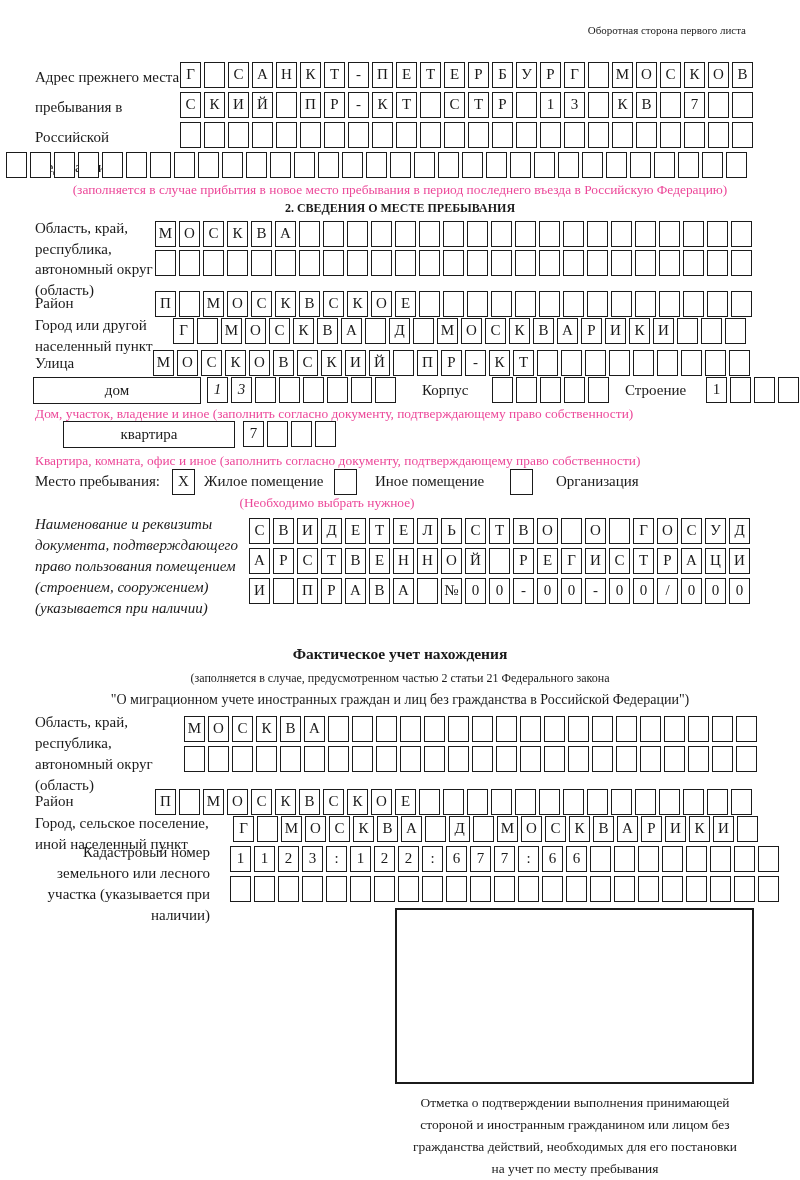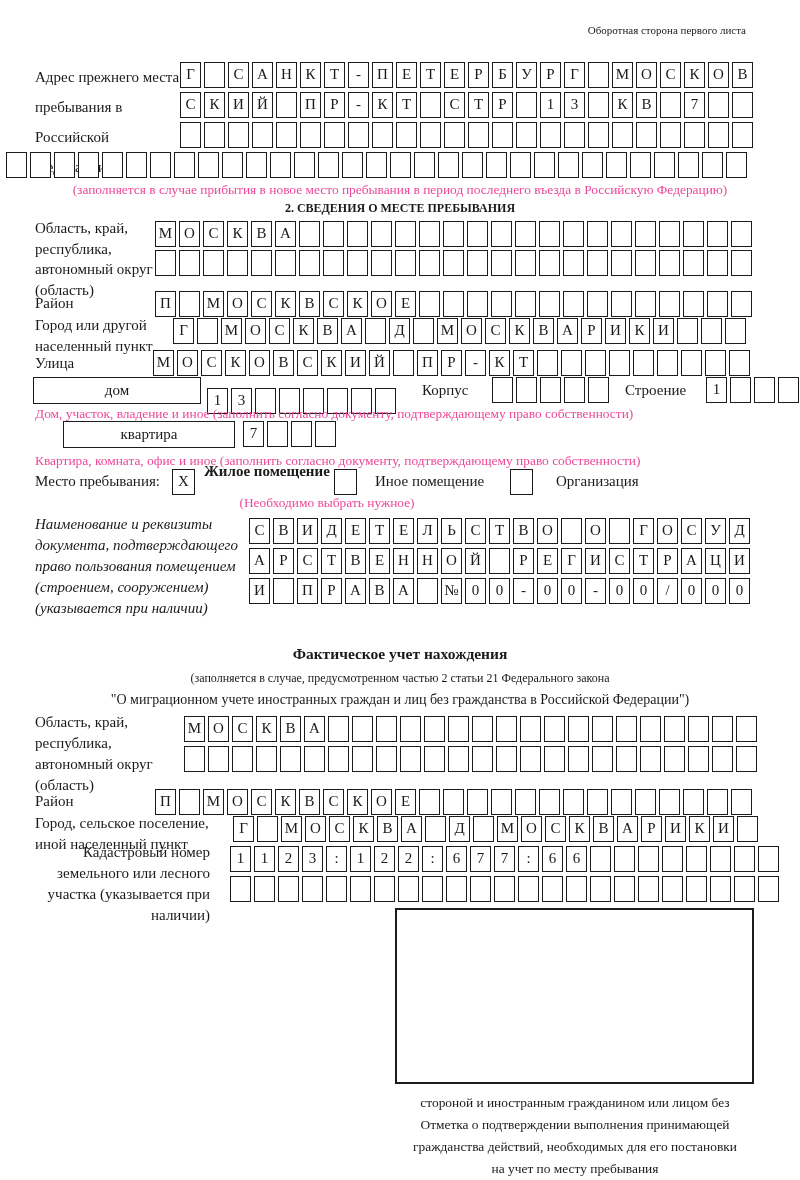--- a/index.html
+++ b/index.html
@@ -43,34 +43,34 @@
   <div class="lbl" style="left:35px;top:293px;">Район</div>
   <div class="cellrow" style="left:155px;top:291px;"><span class="cell">П</span><span class="cell"></span><span class="cell">М</span><span class="cell">О</span><span class="cell">С</span><span class="cell">К</span><span class="cell">В</span><span class="cell">С</span><span class="cell">К</span><span class="cell">О</span><span class="cell">Е</span><span class="cell"></span><span class="cell"></span><span class="cell"></span><span class="cell"></span><span class="cell"></span><span class="cell"></span><span class="cell"></span><span class="cell"></span><span class="cell"></span><span class="cell"></span><span class="cell"></span><span class="cell"></span><span class="cell"></span><span class="cell"></span></div>
 
   <div class="lbl" style="left:35px;top:315px;width:150px;">Город или другой населенный пункт</div>
   <div class="cellrow" style="left:173px;top:318px;"><span class="cell">Г</span><span class="cell"></span><span class="cell">М</span><span class="cell">О</span><span class="cell">С</span><span class="cell">К</span><span class="cell">В</span><span class="cell">А</span><span class="cell"></span><span class="cell">Д</span><span class="cell"></span><span class="cell">М</span><span class="cell">О</span><span class="cell">С</span><span class="cell">К</span><span class="cell">В</span><span class="cell">А</span><span class="cell">Р</span><span class="cell">И</span><span class="cell">К</span><span class="cell">И</span><span class="cell"></span><span class="cell"></span><span class="cell"></span></div>
 
   <div class="lbl" style="left:35px;top:353px;">Улица</div>
   <div class="cellrow" style="left:153px;top:350px;"><span class="cell">М</span><span class="cell">О</span><span class="cell">С</span><span class="cell">К</span><span class="cell">О</span><span class="cell">В</span><span class="cell">С</span><span class="cell">К</span><span class="cell">И</span><span class="cell">Й</span><span class="cell"></span><span class="cell">П</span><span class="cell">Р</span><span class="cell">-</span><span class="cell">К</span><span class="cell">Т</span><span class="cell"></span><span class="cell"></span><span class="cell"></span><span class="cell"></span><span class="cell"></span><span class="cell"></span><span class="cell"></span><span class="cell"></span><span class="cell"></span></div>
 
   <div class="widebox" style="left:33px;top:377px;width:168px;height:27px;">дом</div>
-  <div class="cellrow" style="left:207px;top:388px;"><span class="cell">1</span><span class="cell">3</span><span class="cell"></span><span class="cell"></span><span class="cell"></span><span class="cell"></span><span class="cell"></span><span class="cell"></span></div>
+  <div class="cellrow" style="left:207px;top:377px;font-style:italic;"><span class="cell">1</span><span class="cell">3</span><span class="cell"></span><span class="cell"></span><span class="cell"></span><span class="cell"></span><span class="cell"></span><span class="cell"></span></div>
   <div class="lbl" style="left:422px;top:380px;">Корпус</div>
   <div class="cellrow" style="left:492px;top:377px;"><span class="cell"></span><span class="cell"></span><span class="cell"></span><span class="cell"></span><span class="cell"></span></div>
   <div class="lbl" style="left:625px;top:380px;">Строение</div>
   <div class="cellrow" style="left:706px;top:377px;"><span class="cell">1</span><span class="cell"></span><span class="cell"></span><span class="cell"></span></div>
   <div class="note" style="left:35px;top:406px;">Дом, участок, владение и иное (заполнить согласно документу, подтверждающему право собственности)</div>
 
   <div class="widebox" style="left:63px;top:421px;width:172px;height:27px;">квартира</div>
   <div class="cellrow" style="left:243px;top:421px;"><span class="cell">7</span><span class="cell"></span><span class="cell"></span><span class="cell"></span></div>
   <div class="note" style="left:35px;top:453px;">Квартира, комната, офис и иное (заполнить согласно документу, подтверждающему право собственности)</div>
 
   <div class="lbl" style="left:35px;top:471px;">Место пребывания:</div>
   <div class="chk" style="left:172px;top:469px;">X</div>
-  <div class="lbl" style="left:204px;top:461px;font-weight:bold;">Жилое помещение</div>
+  <div class="lbl" style="left:204px;top:471px;">Жилое помещение</div>
   <div class="chk" style="left:334px;top:469px;"></div>
   <div class="lbl" style="left:367px;top:471px;margin-left:8px;">Иное помещение</div>
   <div class="chk" style="left:510px;top:469px;"></div>
   <div class="lbl" style="left:556px;top:471px;">Организация</div>
   <div class="note" style="left:127px;top:495px;width:400px;text-align:center;">(Необходимо выбрать нужное)</div>
 
   <div class="lbl" style="left:35px;top:514px;width:222px;font-style:italic;">Наименование и реквизиты документа, подтверждающего право пользования помещением (строением, сооружением) (указывается при наличии)</div>
   <div class="cellrow" style="left:249px;top:518px;"><span class="cell">С</span><span class="cell">В</span><span class="cell">И</span><span class="cell">Д</span><span class="cell">Е</span><span class="cell">Т</span><span class="cell">Е</span><span class="cell">Л</span><span class="cell">Ь</span><span class="cell">С</span><span class="cell">Т</span><span class="cell">В</span><span class="cell">О</span><span class="cell"></span><span class="cell">О</span><span class="cell"></span><span class="cell">Г</span><span class="cell">О</span><span class="cell">С</span><span class="cell">У</span><span class="cell">Д</span></div>
   <div class="cellrow" style="left:249px;top:548px;"><span class="cell">А</span><span class="cell">Р</span><span class="cell">С</span><span class="cell">Т</span><span class="cell">В</span><span class="cell">Е</span><span class="cell">Н</span><span class="cell">Н</span><span class="cell">О</span><span class="cell">Й</span><span class="cell"></span><span class="cell">Р</span><span class="cell">Е</span><span class="cell">Г</span><span class="cell">И</span><span class="cell">С</span><span class="cell">Т</span><span class="cell">Р</span><span class="cell">А</span><span class="cell">Ц</span><span class="cell">И</span></div>
   <div class="cellrow" style="left:249px;top:578px;"><span class="cell">И</span><span class="cell"></span><span class="cell">П</span><span class="cell">Р</span><span class="cell">А</span><span class="cell">В</span><span class="cell">А</span><span class="cell"></span><span class="cell">№</span><span class="cell">0</span><span class="cell">0</span><span class="cell">-</span><span class="cell">0</span><span class="cell">0</span><span class="cell">-</span><span class="cell">0</span><span class="cell">0</span><span class="cell">/</span><span class="cell">0</span><span class="cell">0</span><span class="cell">0</span></div>
@@ -88,19 +88,19 @@
 
   <div class="lbl" style="left:35px;top:813px;width:195px;">Город, сельское поселение, иной населенный пункт</div>
   <div class="cellrow" style="left:233px;top:816px;"><span class="cell">Г</span><span class="cell"></span><span class="cell">М</span><span class="cell">О</span><span class="cell">С</span><span class="cell">К</span><span class="cell">В</span><span class="cell">А</span><span class="cell"></span><span class="cell">Д</span><span class="cell"></span><span class="cell">М</span><span class="cell">О</span><span class="cell">С</span><span class="cell">К</span><span class="cell">В</span><span class="cell">А</span><span class="cell">Р</span><span class="cell">И</span><span class="cell">К</span><span class="cell">И</span><span class="cell"></span></div>
 
   <div class="lbl" style="left:35px;top:842px;width:175px;text-align:right;">Кадастровый номер земельного или лесного участка (указывается при наличии)</div>
   <div class="cellrow" style="left:230px;top:846px;"><span class="cell">1</span><span class="cell">1</span><span class="cell">2</span><span class="cell">3</span><span class="cell">:</span><span class="cell">1</span><span class="cell">2</span><span class="cell">2</span><span class="cell">:</span><span class="cell">6</span><span class="cell">7</span><span class="cell">7</span><span class="cell">:</span><span class="cell">6</span><span class="cell">6</span><span class="cell"></span><span class="cell"></span><span class="cell"></span><span class="cell"></span><span class="cell"></span><span class="cell"></span><span class="cell"></span><span class="cell"></span></div>
   <div class="cellrow" style="left:230px;top:876px;"><span class="cell"></span><span class="cell"></span><span class="cell"></span><span class="cell"></span><span class="cell"></span><span class="cell"></span><span class="cell"></span><span class="cell"></span><span class="cell"></span><span class="cell"></span><span class="cell"></span><span class="cell"></span><span class="cell"></span><span class="cell"></span><span class="cell"></span><span class="cell"></span><span class="cell"></span><span class="cell"></span><span class="cell"></span><span class="cell"></span><span class="cell"></span><span class="cell"></span><span class="cell"></span></div>
 
   <div class="bigbox" style="left:395px;top:908px;width:359px;height:176px;"></div>
   <div class="abs" style="left:385px;top:1092px;width:380px;">
+    <div class="capline">Отметка о подтверждении выполнения принимающей</div>
     <div class="capline">стороной и иностранным гражданином или лицом без</div>
-    <div class="capline">Отметка о подтверждении выполнения принимающей</div>
     <div class="capline">гражданства действий, необходимых для его постановки</div>
     <div class="capline">на учет по месту пребывания</div>
   </div>
 
 </div>
 
 </body></html>

